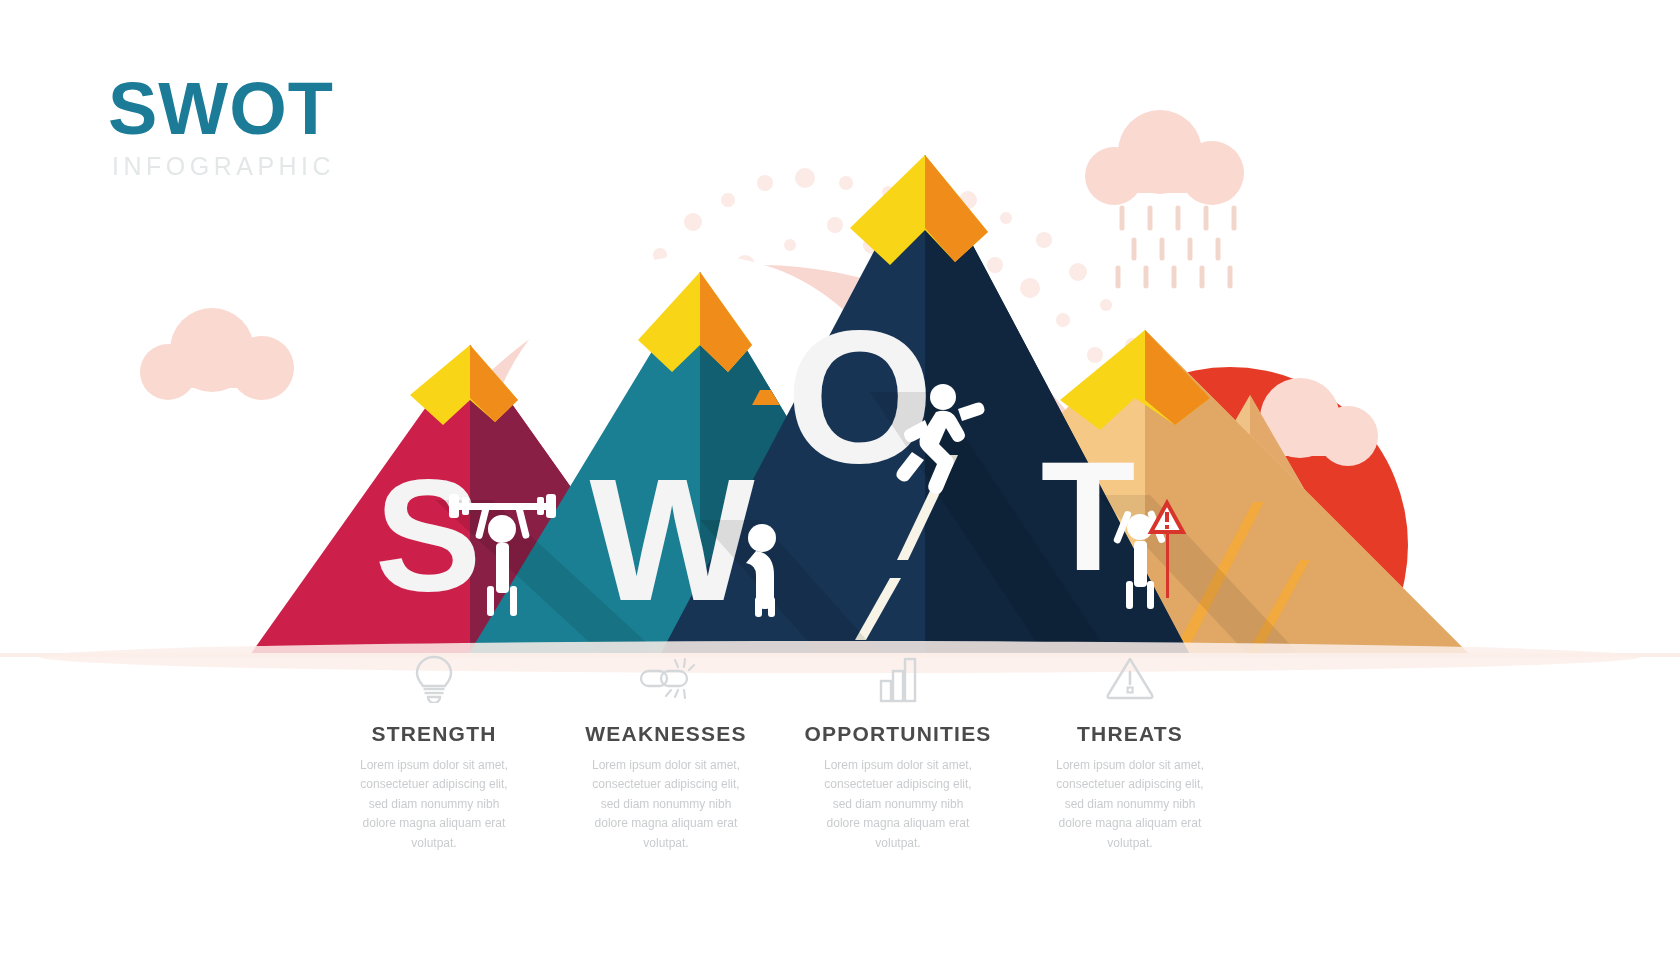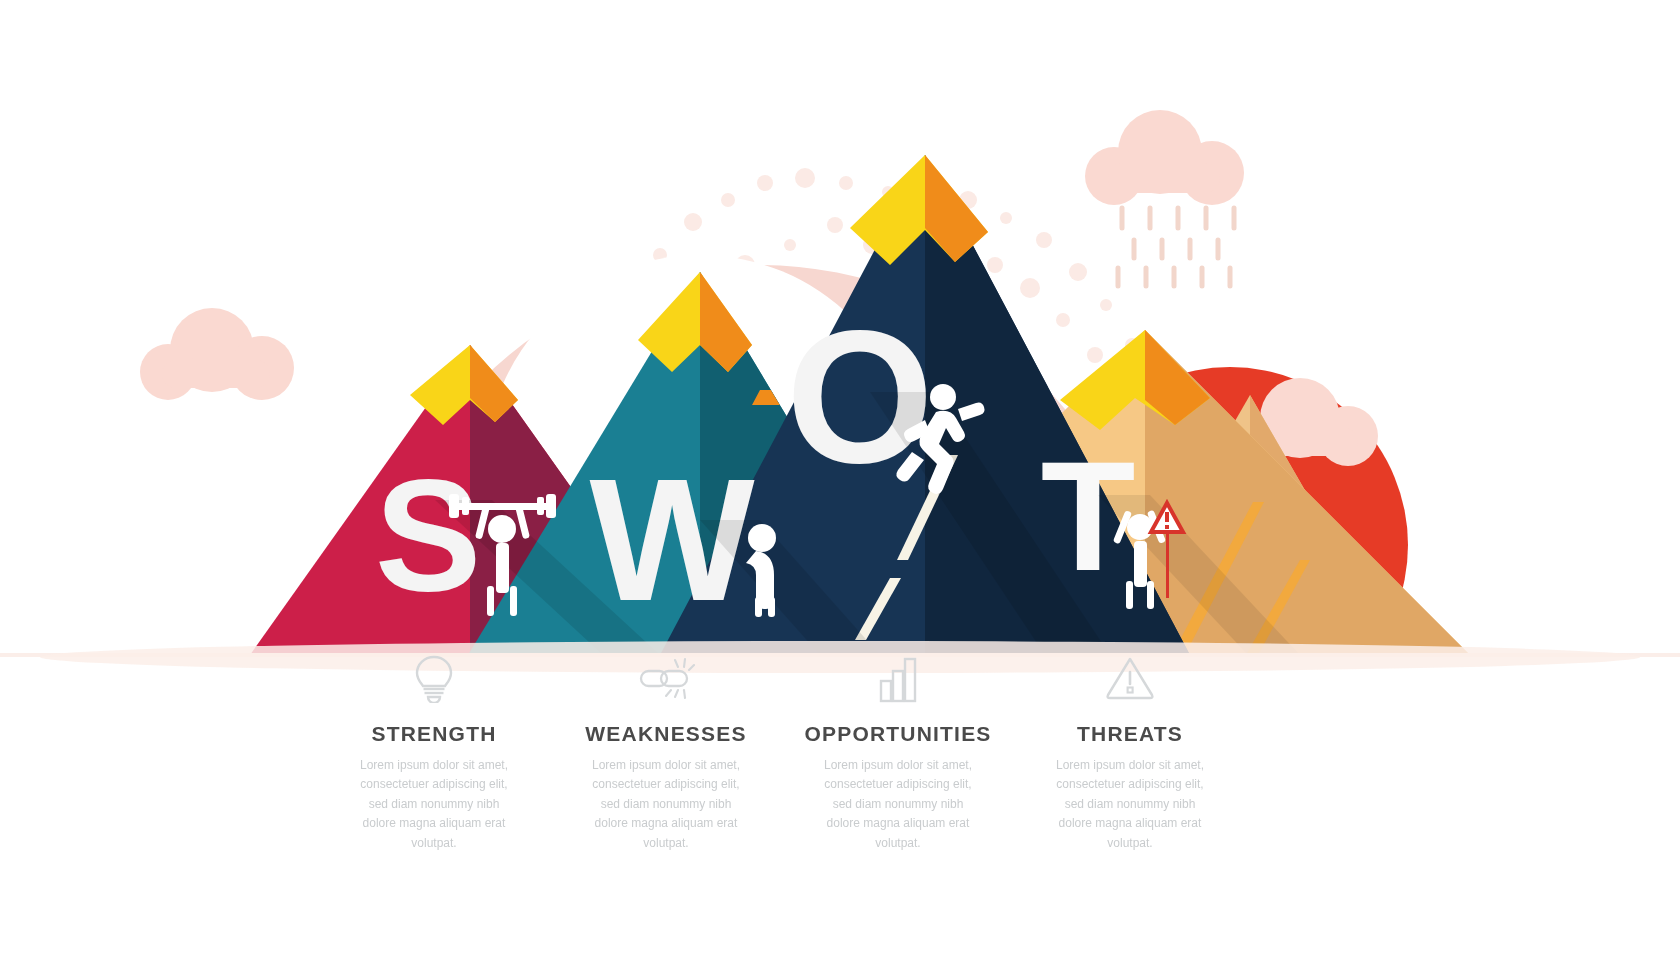--- a/index.html
+++ b/index.html
@@ -336,20 +336,24 @@
         <polygon points="1167,503 1183,532 1151,532" fill="#FFFFFF" stroke="#D8342B" stroke-width="4"></polygon>
         <rect x="1165" y="512" width="4" height="10" fill="#D8342B"></rect>
         <rect x="1165" y="525" width="4" height="4" fill="#D8342B"></rect>
       </g>
 
       <rect x="0" y="653" width="1680" height="4" fill="#FBEEE9"></rect>
       <ellipse cx="840" cy="657" rx="800" ry="16" fill="#FBEEE9" opacity="0.85"></ellipse>
     </svg>
   </div>
 
+  <div class="title-block">
+    <div class="title-main">SWOT</div>
+    <div class="title-sub">INFOGRAPHIC</div>
+  </div>
 
   <div class="legend">
 
     <div class="legend-col">
       <div class="legend-icon">
         <svg width="44" height="50" viewBox="0 0 44 50">
           <path d="M22 4 C12 4 5 11.5 5 20 C5 26 8.5 29.5 11 33 L33 33 C35.5 29.5 39 26 39 20 C39 11.5 32 4 22 4 Z" fill="none" stroke="#D5D8DA" stroke-width="2.4"></path>
           <line x1="11.5" y1="36" x2="32.5" y2="36" stroke="#D5D8DA" stroke-width="2.4"></line>
           <line x1="12.5" y1="40" x2="31.5" y2="40" stroke="#D5D8DA" stroke-width="2.4"></line>
           <path d="M16 44 L28 44 A6 6 0 0 1 16 44 Z" fill="none" stroke="#D5D8DA" stroke-width="2.4"></path>

